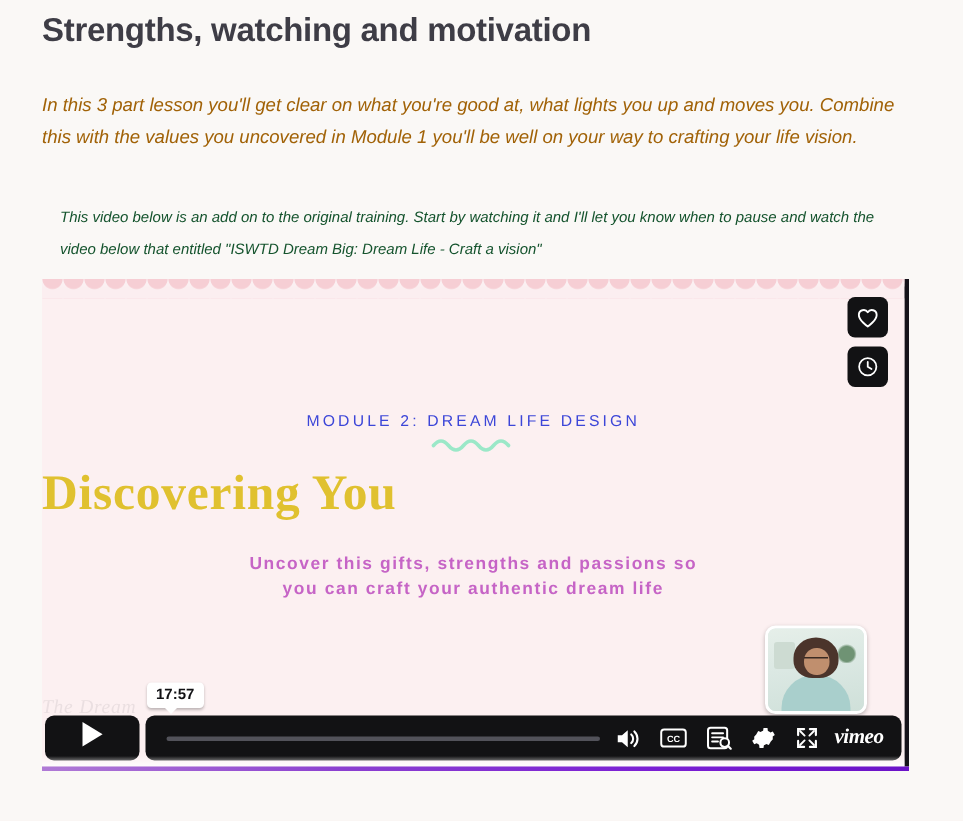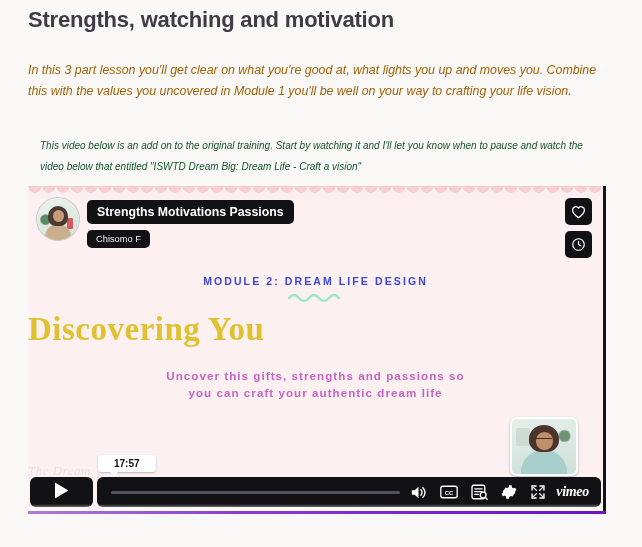--- a/index.html
+++ b/index.html
@@ -87,21 +87,21 @@
     top: 13px; left: 0; right: 0; bottom: 0;
     background: #fcf0f1;
   }
 
   .module-line {
     position: absolute;
     top: 76px;
     left: 0; right: 0;
     text-align: center;
     font-size: 10.5px;
-    font-weight: 700;
+    font-weight: 400;
     letter-spacing: 2.1px;
     color: #3c46d8;
   }
   .squiggle {
     position: absolute;
     top: 90px;
     left: 0; right: 0;
     text-align: center;
     height: 14px;
   }
@@ -308,21 +308,21 @@
 
   
   .time-tip {
     position:absolute;
     left: 70px;
     bottom: 39px;
     background:#ffffff;
     color:#111114;
     font-size: 10px;
     font-weight: 700;
-    padding: 3px 16px;
+    padding: 3px 6px;
     border-radius: 3px;
     box-shadow: 0 1px 2px rgba(0,0,0,.25);
   }
   .time-tip::after {
     content:"";
     position:absolute;
     left: 12px;
     top: 100%;
     border: 4px solid transparent;
     border-top-color:#ffffff;
@@ -380,34 +380,20 @@
         <div class="body"></div>
         <div class="hair"></div>
         <div class="face"></div>
         <div class="glasses"></div>
       </div>
     </div>
 
     <div class="scallop-band"></div>
     <div class="scallop"></div>
 
-    <div class="owner-block">
-      <div class="avatar">
-        <div class="a-bg"></div>
-        <div class="a-plant"></div>
-        <div class="a-cup"></div>
-        <div class="a-body"></div>
-        <div class="a-hair"></div>
-        <div class="a-face"></div>
-      </div>
-      <div class="chips">
-        <div class="chip-title">Strengths Motivations Passions</div>
-        <div class="chip-owner">Chisomo F</div>
-      </div>
-    </div>
 
     <div class="side-actions">
       <div class="side-btn">
         <span>
           <svg width="15" height="14" viewBox="0 0 24 22" fill="none">
             <path d="M12 20S2.5 13.6 2.5 7.7A5.2 5.2 0 0 1 12 4.8a5.2 5.2 0 0 1 9.5 2.9C21.5 13.6 12 20 12 20z" stroke="#ffffff" stroke-width="2" stroke-linejoin="round"></path>
           </svg>
         </span>
       </div>
       <div class="side-btn">

